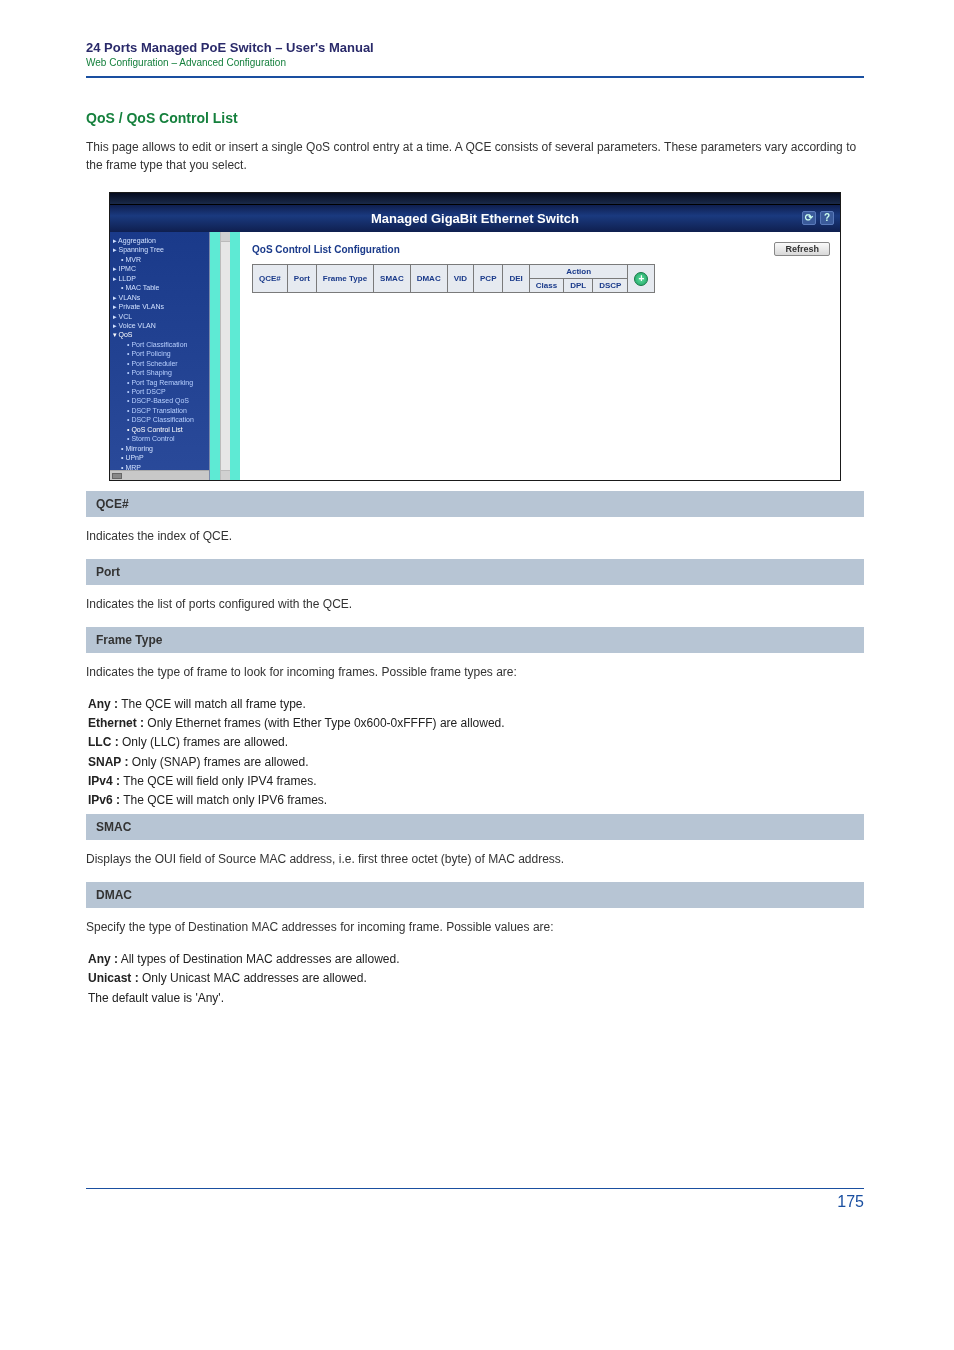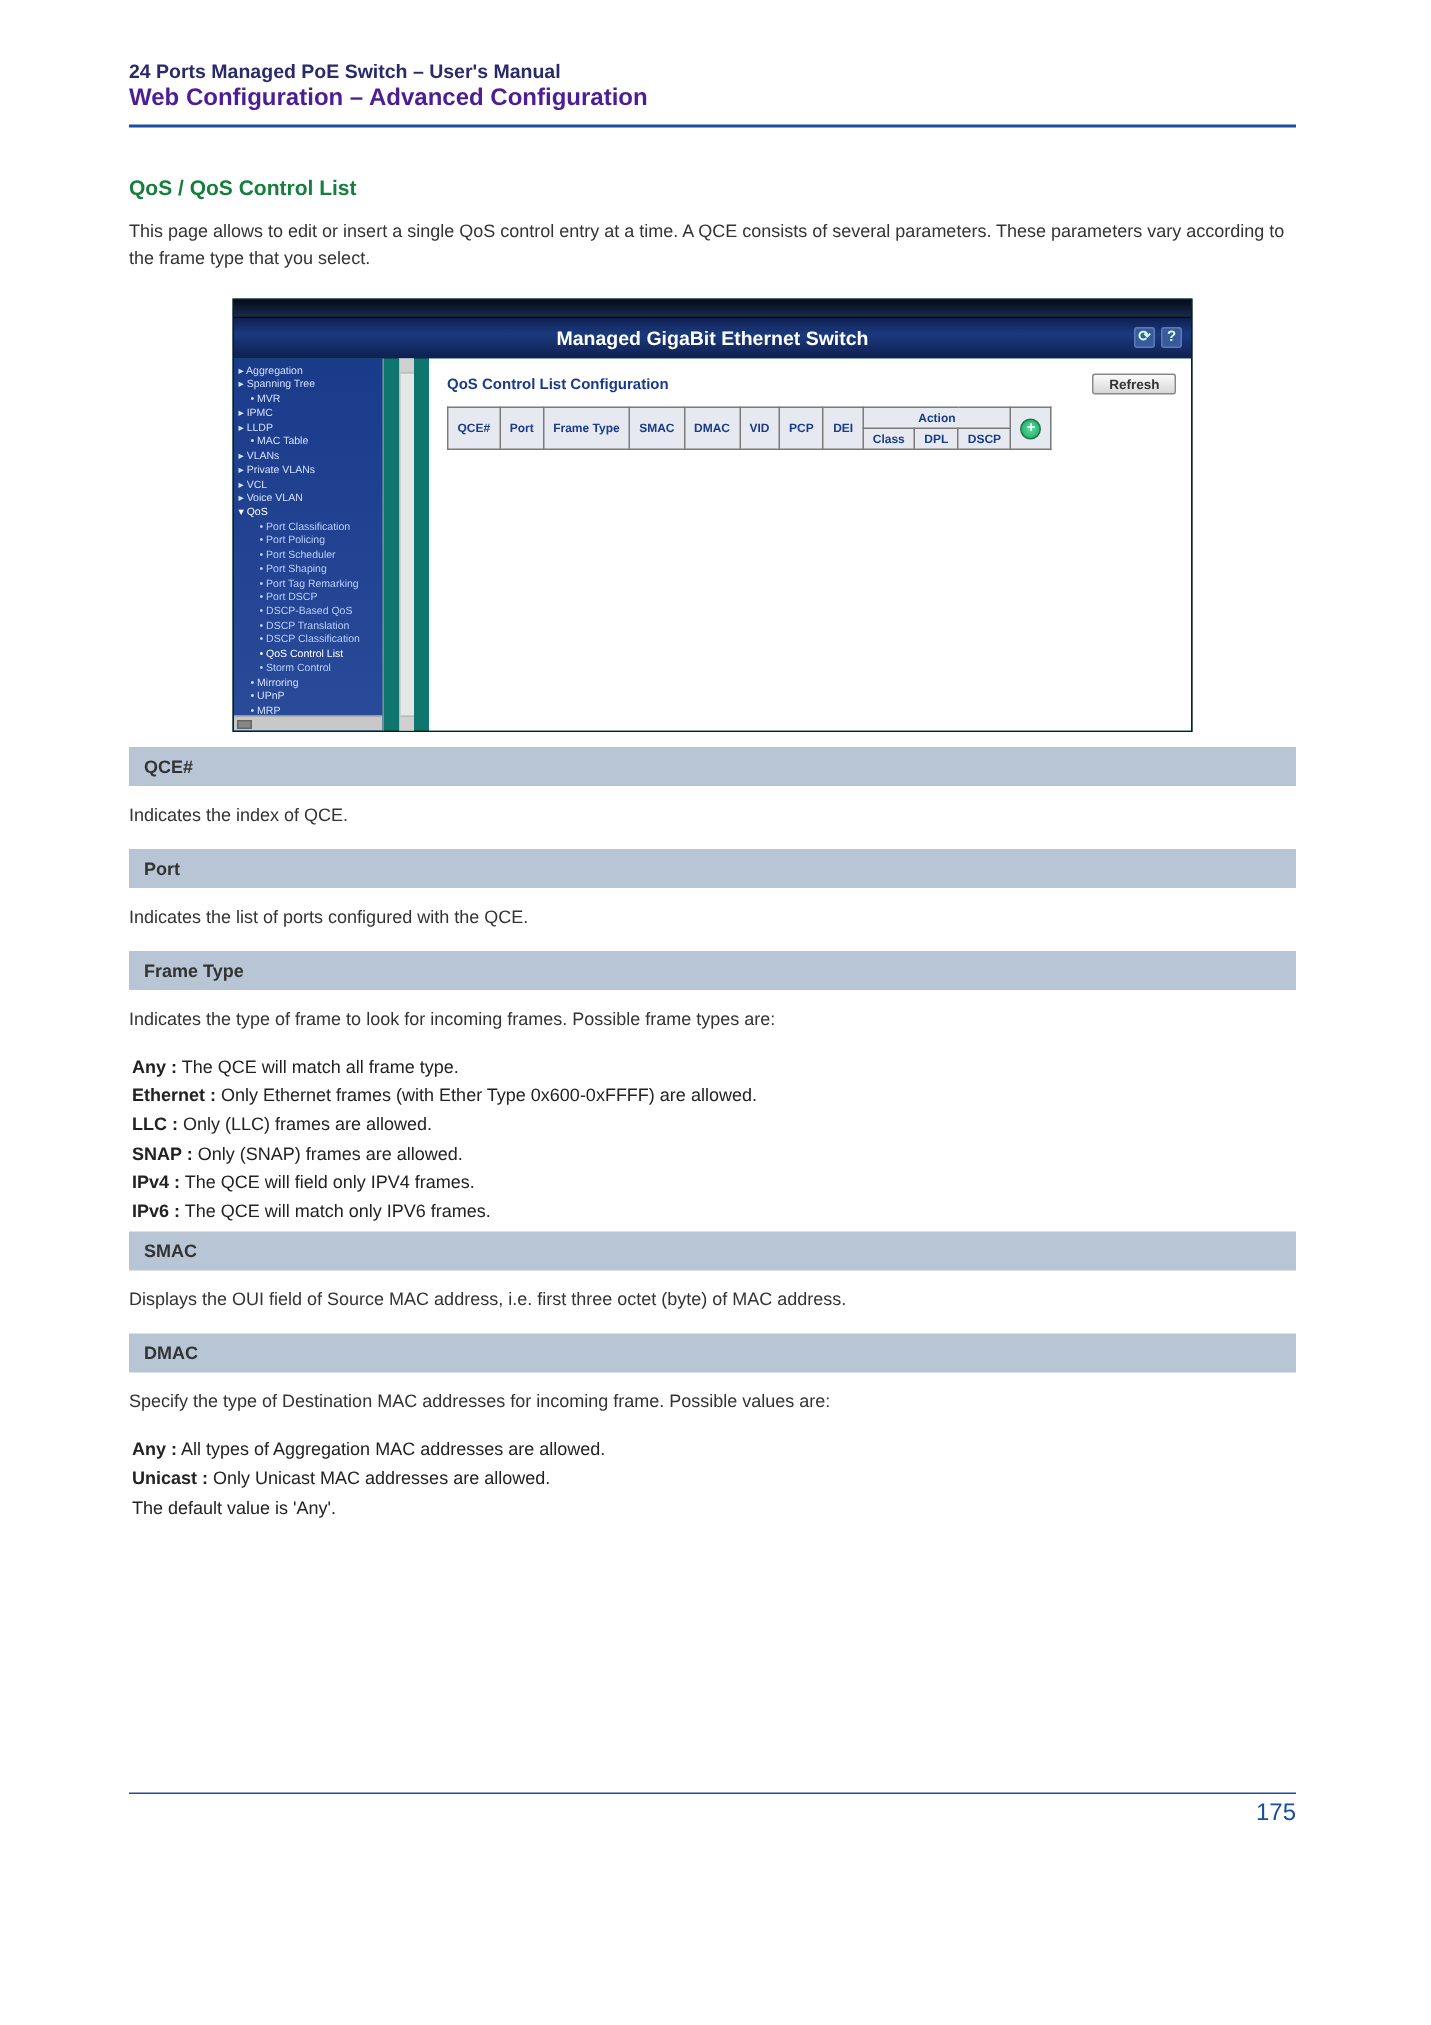--- a/index.html
+++ b/index.html
@@ -16,24 +16,23 @@
   }
   .doc-header {
     margin-bottom: 8px;
   }
   .doc-title {
     font-size: 13px;
     font-weight: bold;
     color: #2a2a6a;
   }
   .doc-subtitle {
-    font-size: 16px;
-    color: #4c1d95;
+    font-size: 10px;
+    color: #15803d;
     margin-top: 2px;
-    font-weight: bold;
   }
   .hr-main {
     border: none;
     border-top: 2px solid #1a4fa0;
     margin: 2px 0 0 0;
   }
   .hr-foot {
     border: none;
     border-top: 1px solid #1a4fa0;
     margin: 180px 0 0 0;
@@ -66,24 +65,24 @@
   }
   .page-num {
     text-align: right;
     font-size: 16px;
     color: #1a4fa0;
     margin-top: 4px;
   }
 
   
   .shot-wrap {
-    width: 640px;
+    width: 732px;
     margin: 18px auto 10px auto;
     border: 1px solid #1a1a1a;
-    background: #0f766e;
+    background: #5eead4;
     font-size: 9px;
   }
   .shot-top {
     height: 12px;
     background: linear-gradient(#050b1f,#1a2a4a);
     border-bottom: 1px solid #000;
   }
   .shot-header {
     background: linear-gradient(#0f1f4f,#1a3a7f 40%,#0f1f4f);
     color: #fff;
@@ -303,20 +302,20 @@
   <div class="info-row">
     <span class="obj">SMAC</span>
   </div>
   <div class="body-text">Displays the OUI field of Source MAC address, i.e. first three octet (byte) of MAC address.</div>
 
   <div class="info-row">
     <span class="obj">DMAC</span>
   </div>
   <div class="body-text">Specify the type of Destination MAC addresses for incoming frame. Possible values are:</div>
   <div class="sub-list">
-    <div><b>Any :</b> <span>All types of Aggregation MAC addresses are allowed.</span></div>
+    <div><b>Any :</b> <span>All types of Destination MAC addresses are allowed.</span></div>
     <div><b>Unicast :</b> <span>Only Unicast MAC addresses are allowed.</span></div>
     <div>The default value is 'Any'.</div>
   </div>
 
   <hr class="hr-foot">
   <div class="page-num">175</div>
 </div>
 
 </body></html>

